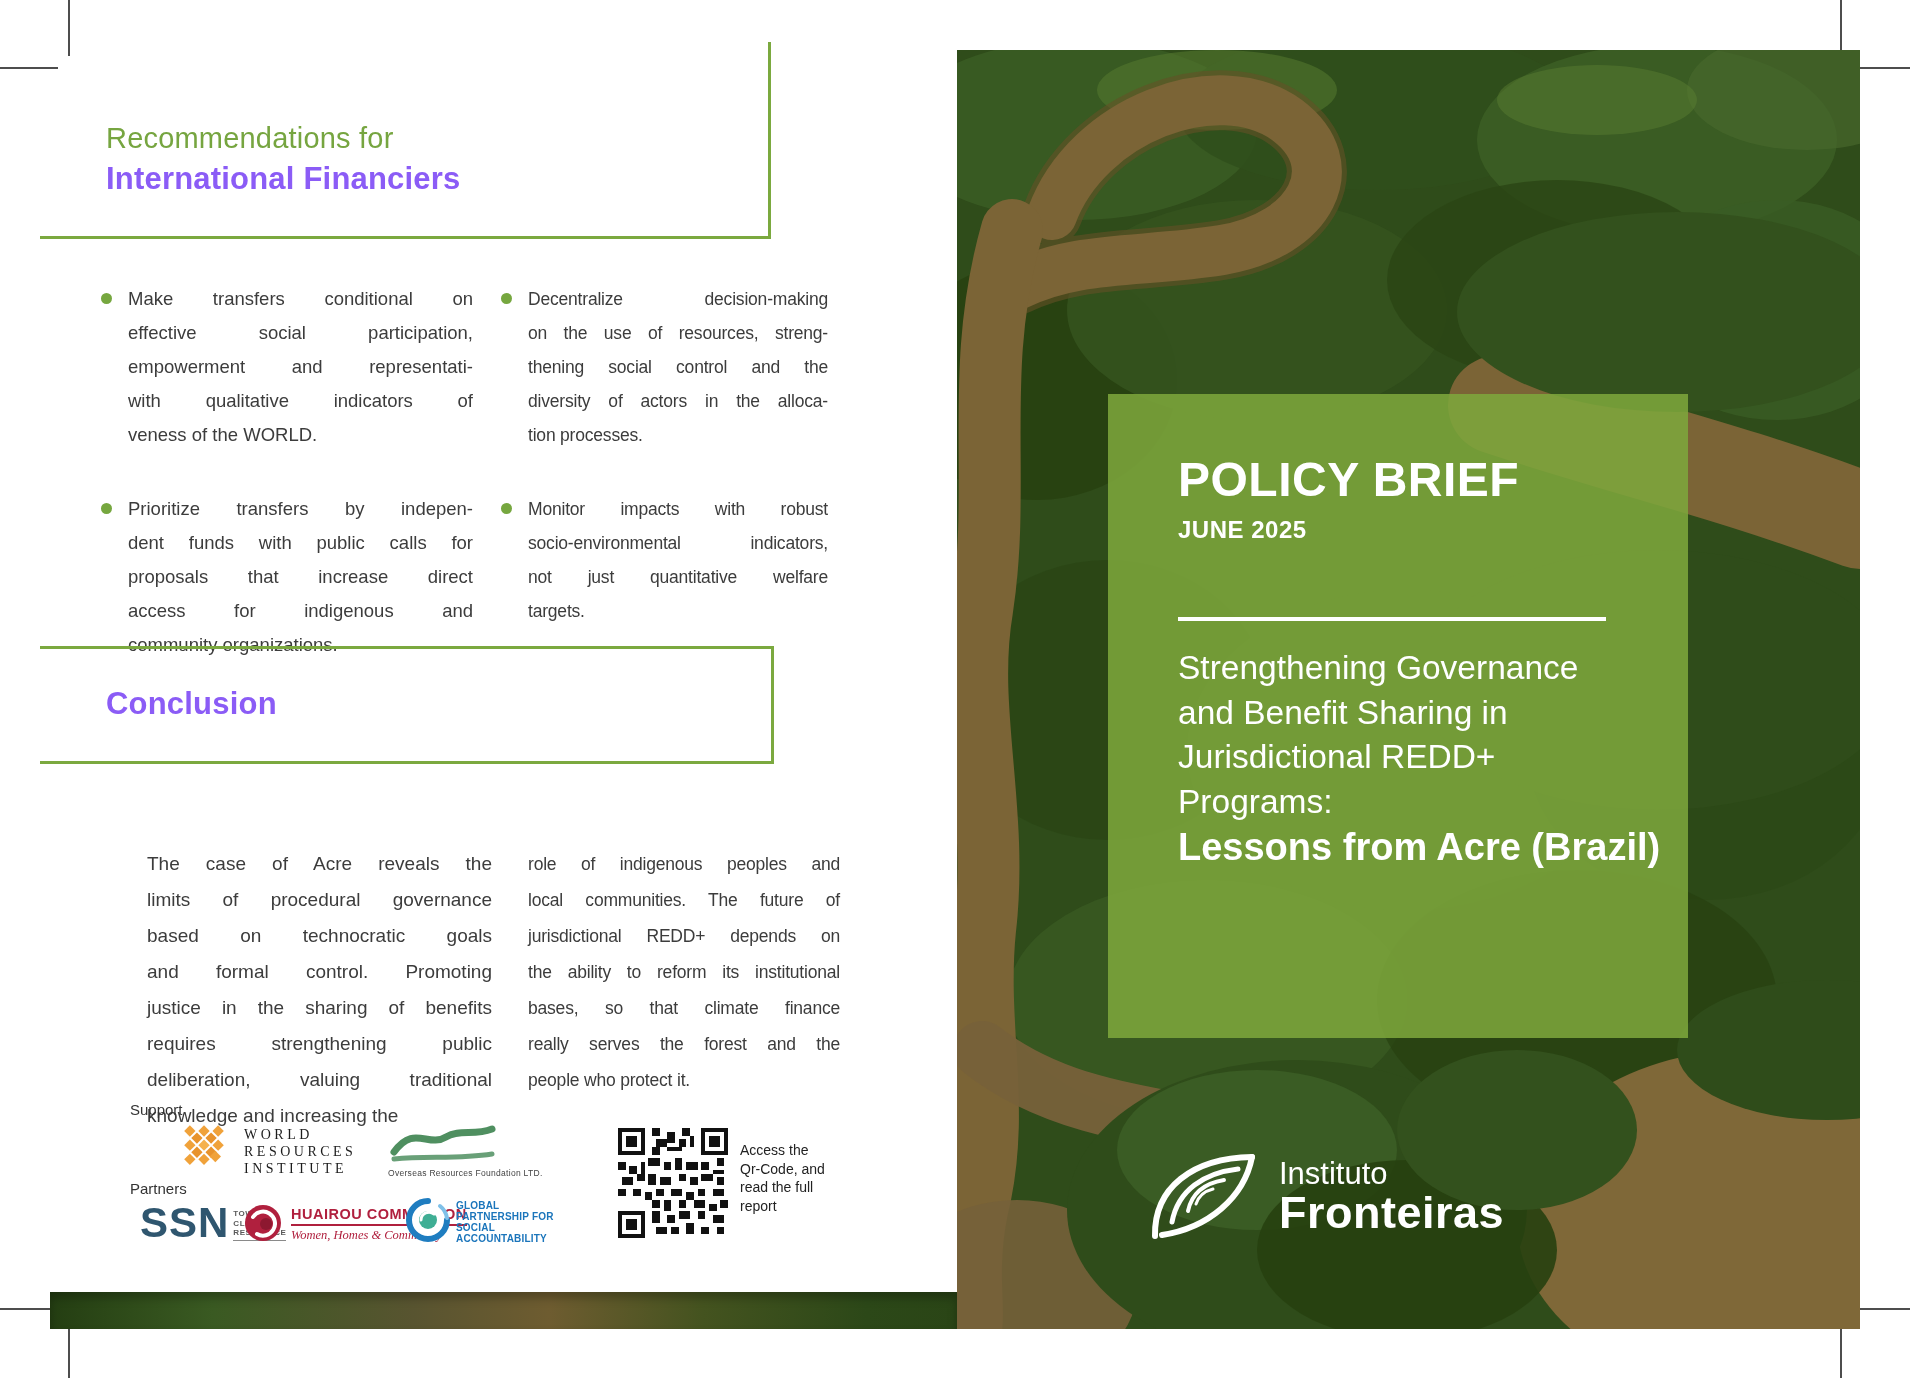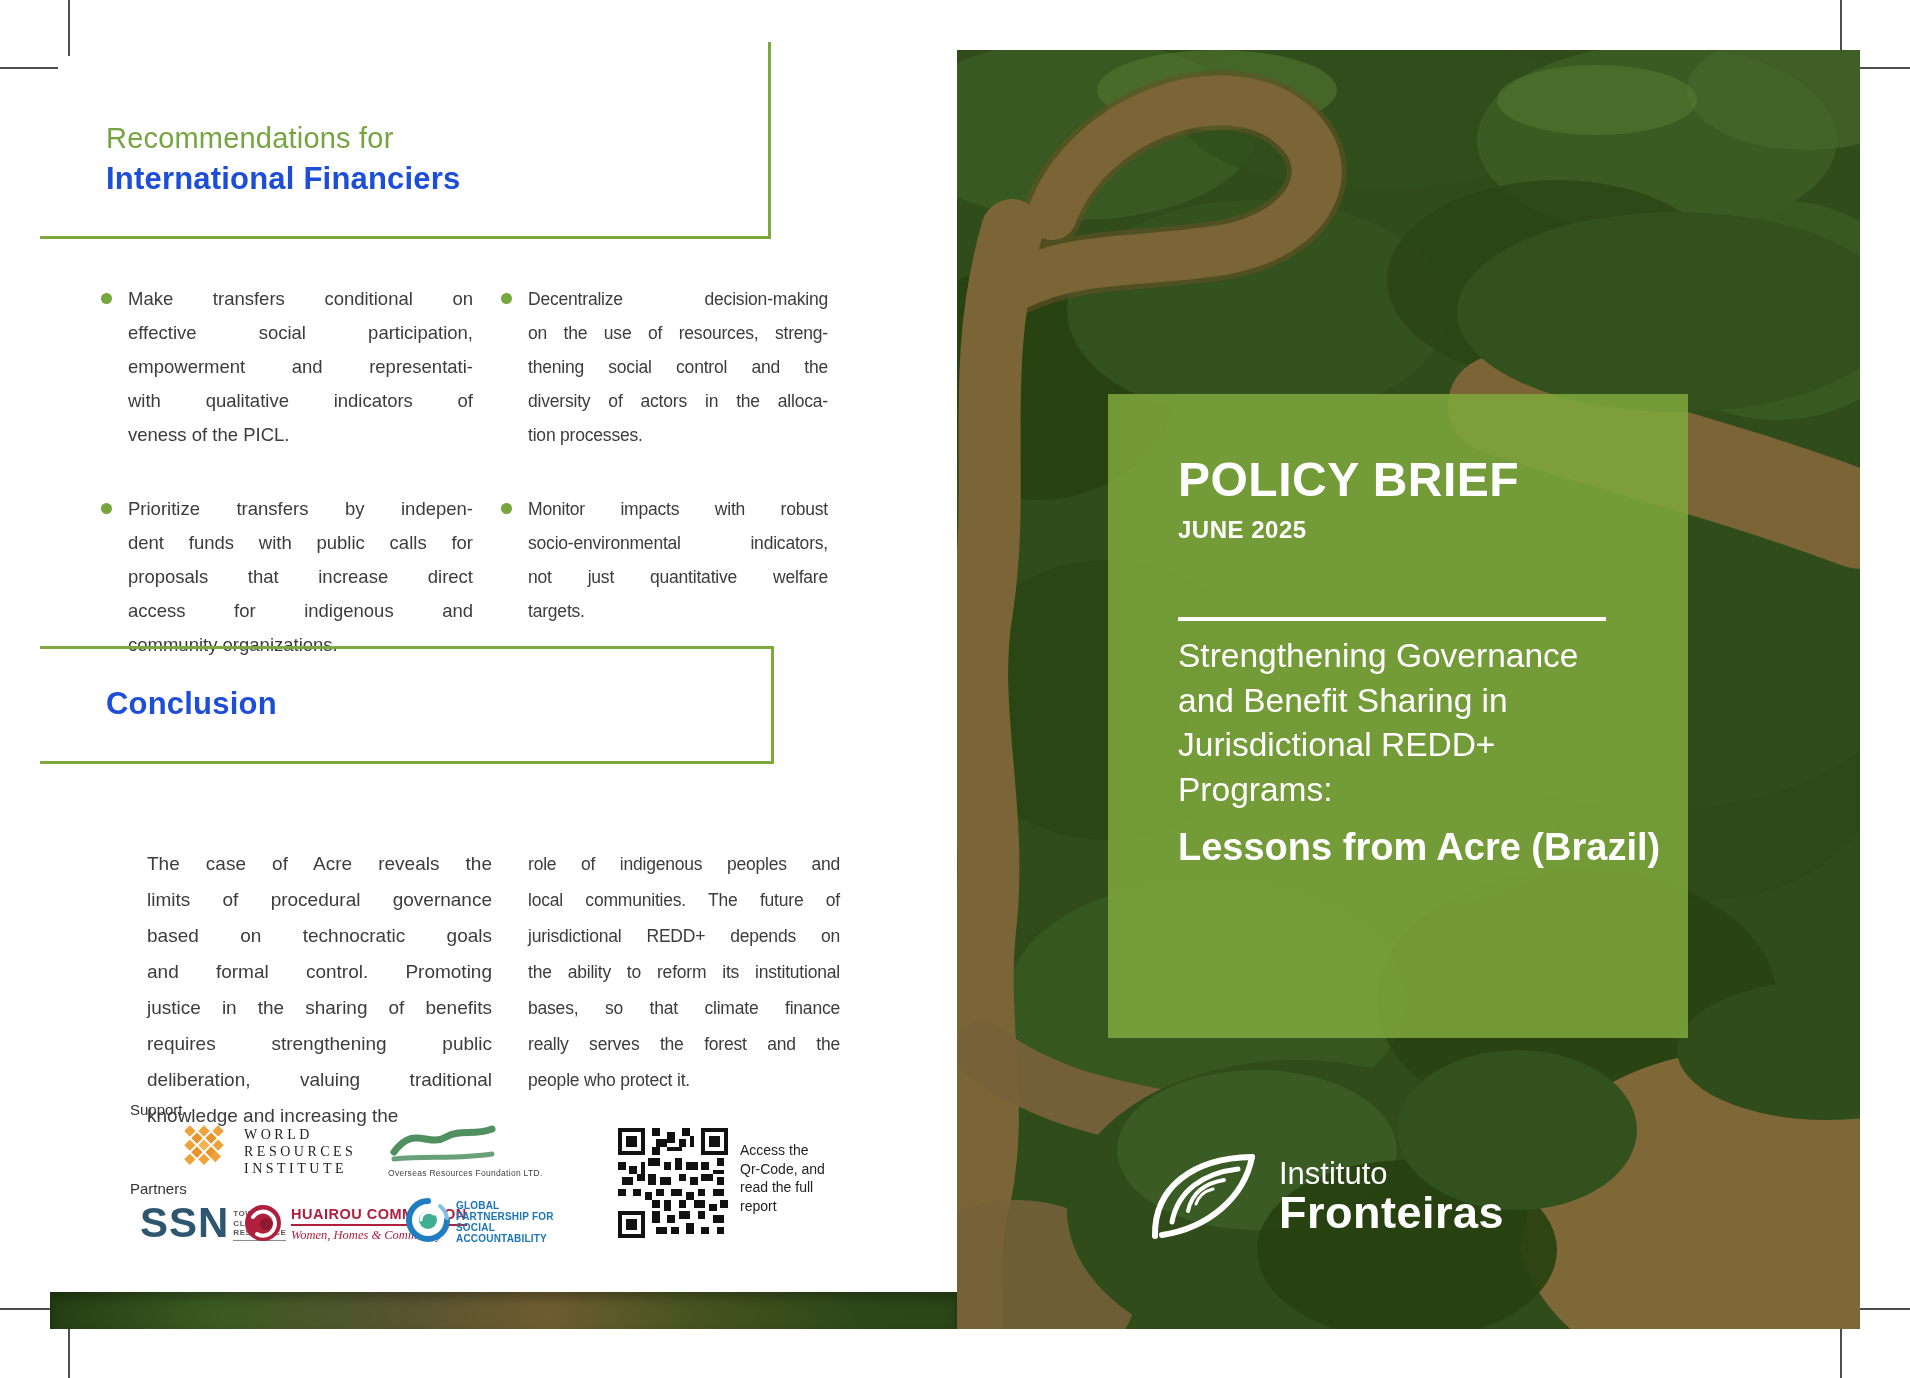--- a/index.html
+++ b/index.html
@@ -10,21 +10,21 @@
   
   .mark{position:absolute;background:#4d4d4d;}
 
   
   .frame-reco{position:absolute;left:40px;top:42px;width:728px;height:194px;
       border-right:3px solid #7ba93f;border-bottom:3px solid #7ba93f;}
   .frame-conc{position:absolute;left:40px;top:646px;width:731px;height:112px;
       border-top:3px solid #7ba93f;border-right:3px solid #7ba93f;border-bottom:3px solid #7ba93f;}
 
   .h-light{font-size:29px;color:#76a540;font-weight:400;letter-spacing:.2px;}
-  .h-bold{font-size:31px;color:#1d4ed8;font-weight:700;letter-spacing:.2px;}
+  .h-bold{font-size:31px;color:#8b5cf6;font-weight:700;letter-spacing:.2px;}
 
   
   .just .ln{text-align:justify;text-align-last:justify;}
   .just .ln:last-child{text-align-last:left;}
 
   .bcol1{font-size:18.5px;line-height:34px;width:345px;}
   .bcol2{font-size:17.5px;line-height:34px;width:300px;letter-spacing:-.2px;}
   .ccol1{font-size:19px;line-height:36px;width:345px;margin-left:19px;}
   .ccol2{font-size:17.5px;line-height:36px;width:312px;letter-spacing:-.2px;}
 
@@ -89,21 +89,21 @@
   </div>
 
   <div class="abs" style="left:128px;top:282px;">
     <div class="bullet">
       <span class="dot"></span>
       <div class="bcol1 just">
           <div class="ln">Make transfers conditional on</div>
           <div class="ln">effective social participation,</div>
           <div class="ln">empowerment and representati-</div>
           <div class="ln">with qualitative indicators of</div>
-          <div class="ln">veness of the PICL.</div>
+          <div class="ln">veness of the WORLD.</div>
         </div>
     </div>
     <div class="bullet">
       <span class="dot"></span>
       <div class="bcol1 just">
           <div class="ln">Prioritize transfers by indepen-</div>
           <div class="ln">dent funds with public calls for</div>
           <div class="ln">proposals that increase direct</div>
           <div class="ln">access for indigenous and</div>
           <div class="ln">community organizations.</div>
@@ -337,21 +337,21 @@
     <ellipse cx="300" cy="1100" rx="140" ry="80" fill="#3a5c24"></ellipse>
     <ellipse cx="450" cy="1200" rx="150" ry="90" fill="#27400f" opacity=".9"></ellipse>
     <ellipse cx="560" cy="1080" rx="120" ry="80" fill="#33511d"></ellipse>
     <ellipse cx="870" cy="1000" rx="150" ry="70" fill="#2f4c1a"></ellipse>
   </svg>
 
   <div class="overlay">
     <div class="abs kicker" style="left:70px;top:58px;">POLICY BRIEF</div>
     <div class="abs cdate" style="left:70px;top:122px;">JUNE 2025</div>
     <div class="crule"></div>
-    <div class="abs ctitle" style="left:70px;top:240px;width:470px;">
+    <div class="abs ctitle" style="left:70px;top:252px;width:470px;">
         <div class="ln">Strengthening Governance</div>
         <div class="ln">and Benefit Sharing in</div>
         <div class="ln">Jurisdictional REDD+</div>
         <div class="ln">Programs:</div>
       </div>
     <div class="abs csub" style="left:70px;top:432px;">Lessons from Acre (Brazil)</div>
   </div>
 
   <div class="abs" style="left:1142px;top:1146px;display:flex;align-items:center;justify-content:space-between;">
     <svg width="125" height="102" viewBox="0 0 125 102">

